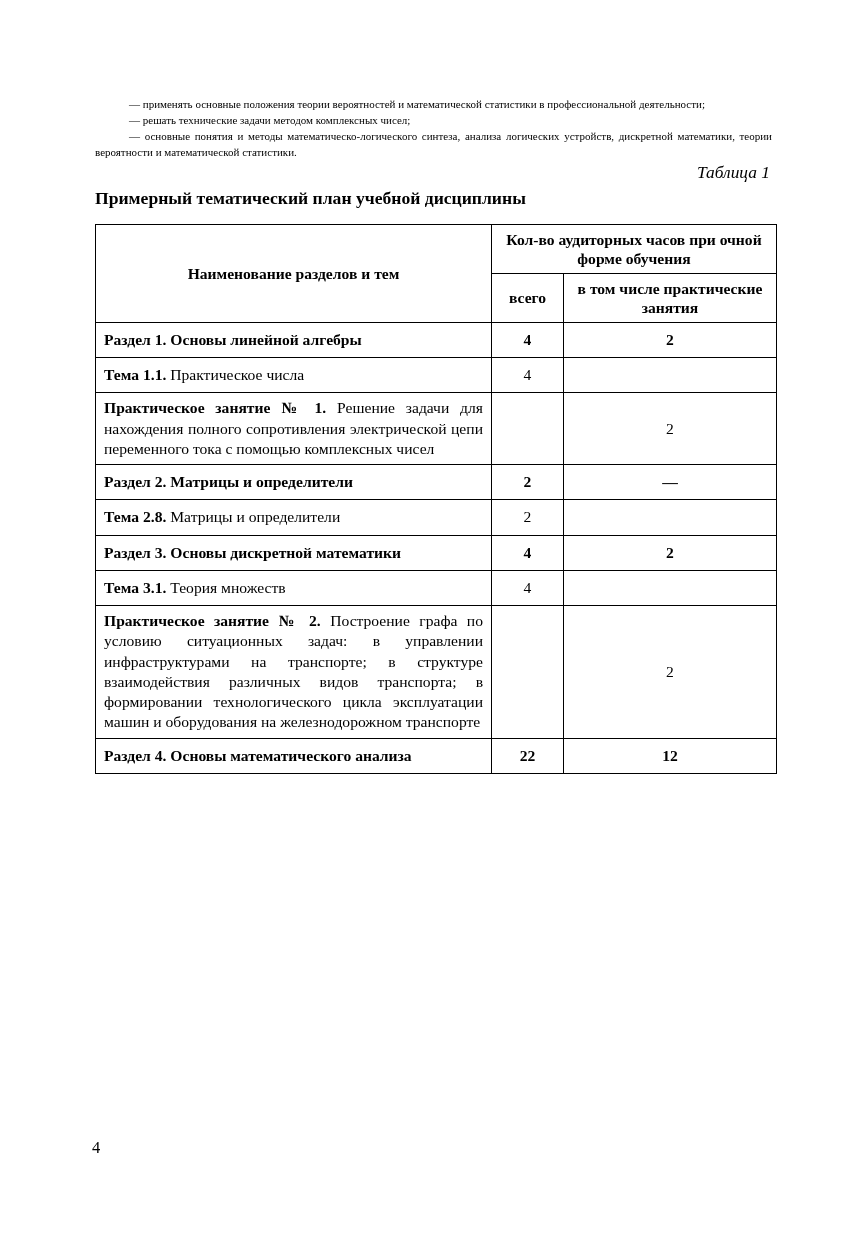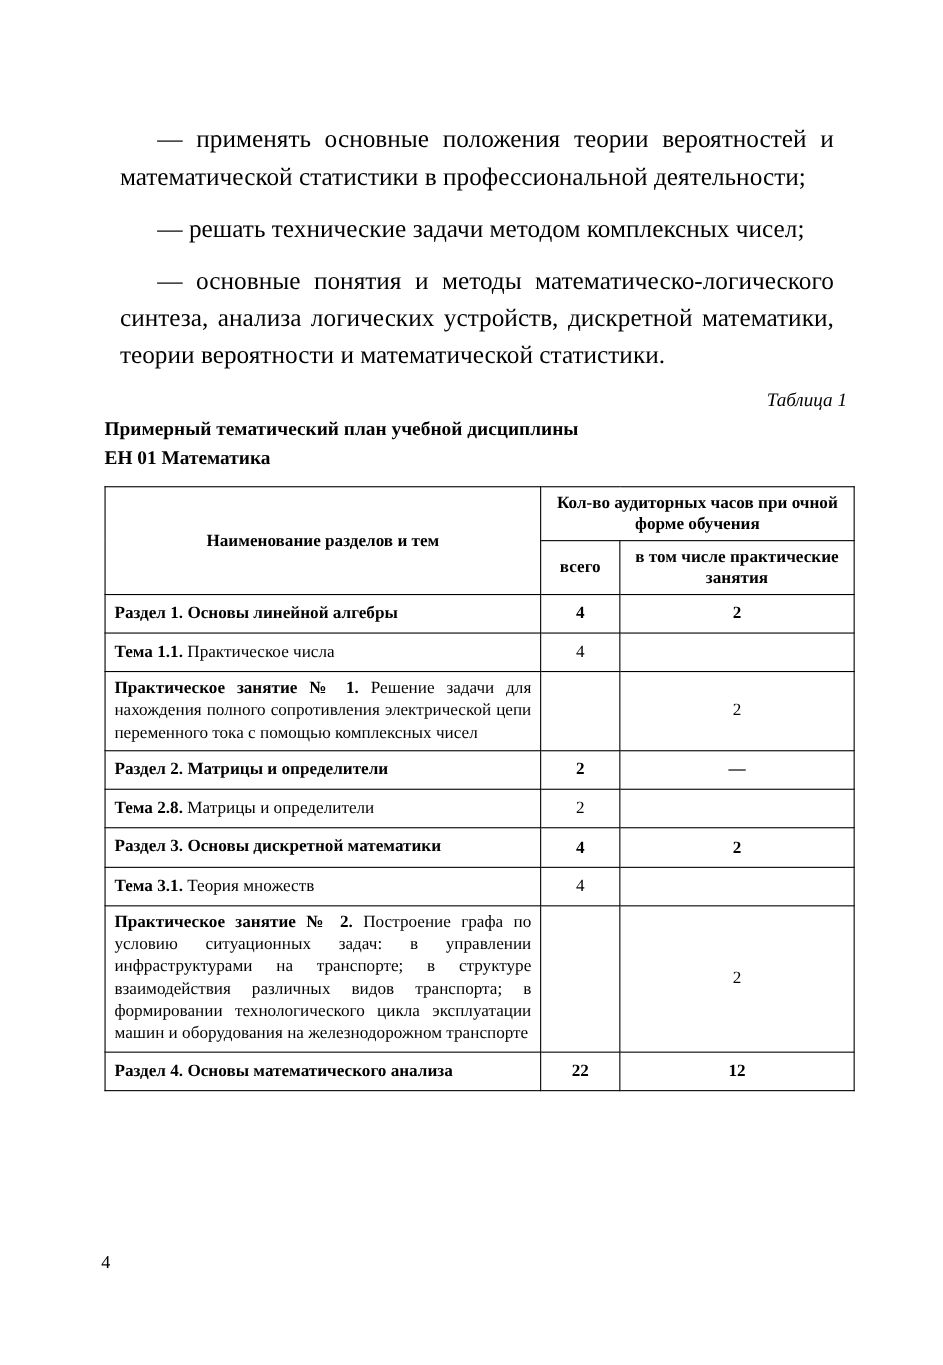--- a/index.html
+++ b/index.html
@@ -14,22 +14,22 @@
     color: #000000;
   }
   .page {
     position: relative;
     width: 857px;
     height: 1241px;
     box-sizing: border-box;
     padding: 96px 85px 0 95px;
   }
   .body-text p {
-    margin: 14px;
-    font-size: 23px;
+    margin: 0;
+    font-size: 11px;
     line-height: 1.46;
     text-align: justify;
     text-indent: 34px;
     text-justify: inter-word;
     hyphens: manual;
   }
   .body-text p.italic {
     font-style: italic;
   }
   .table-caption {
@@ -98,21 +98,20 @@
 <div class="page">
 
   <div class="body-text">
     <p>— применять основные положения теории вероятностей и мате­матической статистики в профессиональной деятельности;</p>
     <p>— решать технические задачи методом комплексных чисел;</p>
     <p>— основные понятия и методы математическо-логического син­теза, анализа логических устройств, дискретной математики, теории вероятности и математической статистики.</p>
   </div>
 
   <div class="table-caption">Таблица 1</div>
   <div class="table-title">Примерный тематический план учебной дисциплины</div>
-  <div class="table-title">ЕН 01 Математика</div>
 
   <table class="plan">
     <colgroup>
       <col class="col-name">
       <col class="col-total">
       <col class="col-practice">
     </colgroup>
     <thead>
       <tr>
         <th rowspan="2" class="col-name">Наименование разделов и тем</th>

